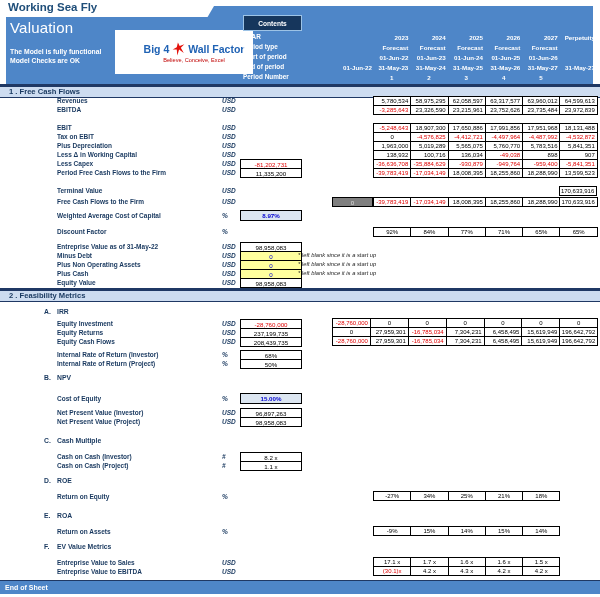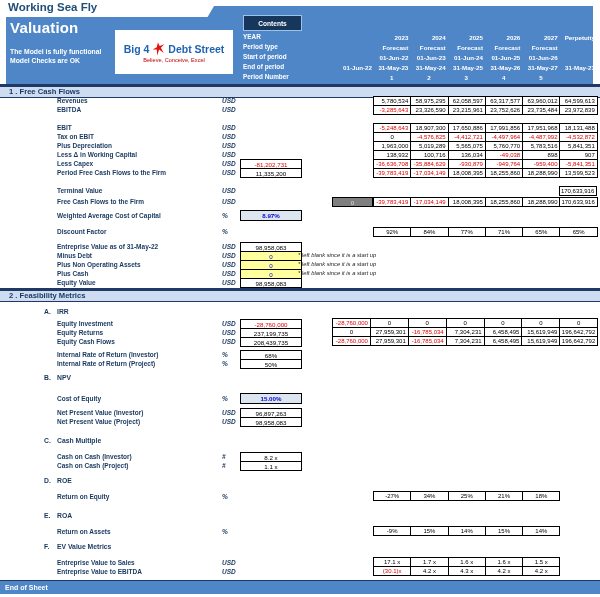--- a/index.html
+++ b/index.html
@@ -3,23 +3,23 @@
 <meta charset="utf-8">
 <style>
   html,body{margin:0;padding:0;background:#fff;}
   body{width:600px;height:597px;position:relative;font-family:"Liberation Sans",sans-serif;overflow:hidden;}
   .abs{position:absolute;}
 
   
   #page-title{left:8px;top:1px;font-size:11.5px;font-weight:bold;color:#1F4E79;}
   #band{left:6px;top:17px;width:587px;height:67px;background:#4E86C8;}
   #band-tab{left:207px;top:6px;width:386px;height:12px;background:#4E86C8;clip-path:polygon(7px 0,100% 0,100% 100%,0 100%);}
-  #valuation{left:10px;top:19px;font-size:15px;font-weight:bold;color:#fff;letter-spacing:.2px;}
+  #valuation{left:10px;top:19px;font-size:15px;font-weight:normal;color:#fff;letter-spacing:.2px;}
   .status{left:10px;font-size:6.8px;font-weight:bold;color:#fff;}
-  #logo{left:115px;top:30px;width:118px;height:44px;background:#fff;display:flex;flex-direction:column;align-items:center;justify-content:center;gap:1px;}
+  #logo{left:115px;top:30px;width:118px;height:44px;background:#fff;display:flex;flex-direction:column;align-items:center;justify-content:center;gap:1px;padding-left:20px;}
   #logo .l1{display:flex;align-items:center;gap:2px;font-size:10.5px;font-weight:bold;color:#1F62B4;}
   #logo .l2{font-size:5.6px;color:#C00000;}
   #contents-btn{left:243px;top:15px;width:57px;height:14px;background:#16365C;border:1px solid #9DC3E6;color:#fff;font-size:6.6px;font-weight:bold;display:flex;align-items:center;justify-content:center;cursor:pointer;}
   .hlbl{left:243px;font-size:6.4px;font-weight:bold;color:#fff;}
   #period-cols{left:373px;top:33px;width:226px;display:flex;}
   .pcol{width:37.33px;}
   .pline{height:10px;line-height:10px;font-size:6.2px;font-weight:bold;color:#fff;text-align:right;padding-right:2px;}
   .pnum{text-align:center;padding-right:0;}
   #date-col-cell{left:331px;top:63px;width:41px;height:10px;line-height:10px;font-size:6.2px;font-weight:bold;color:#fff;text-align:right;padding-right:2px;}
 
@@ -66,21 +66,21 @@
 <div class="abs status" style="top:57px">Model Checks are OK</div>
 
 <div class="abs" id="logo">
   <div class="l1">
     <span>Big 4</span>
     <span style="display:flex;">
       <svg width="15" height="14" viewBox="0 0 24 24">
           <path d="M11 1 L14 7 L22 4 L16 10 L21 19 L13 13 L10 23 L9 13 L2 13 L9 9 Z" fill="#E3120B"></path>
         </svg>
     </span>
-    <span>Debt Street</span>
+    <span>Wall Factor</span>
   </div>
   <div class="l2">Believe, Conceive, Excel</div>
 </div>
 
 <div class="abs" id="contents-btn">Contents</div>
 
 <div class="abs hlbl" style="top:33px">YEAR</div>
 <div class="abs hlbl" style="top:43px">Period type</div>
 <div class="abs hlbl" style="top:53px">Start of period</div>
 <div class="abs hlbl" style="top:63px">End of period</div>

